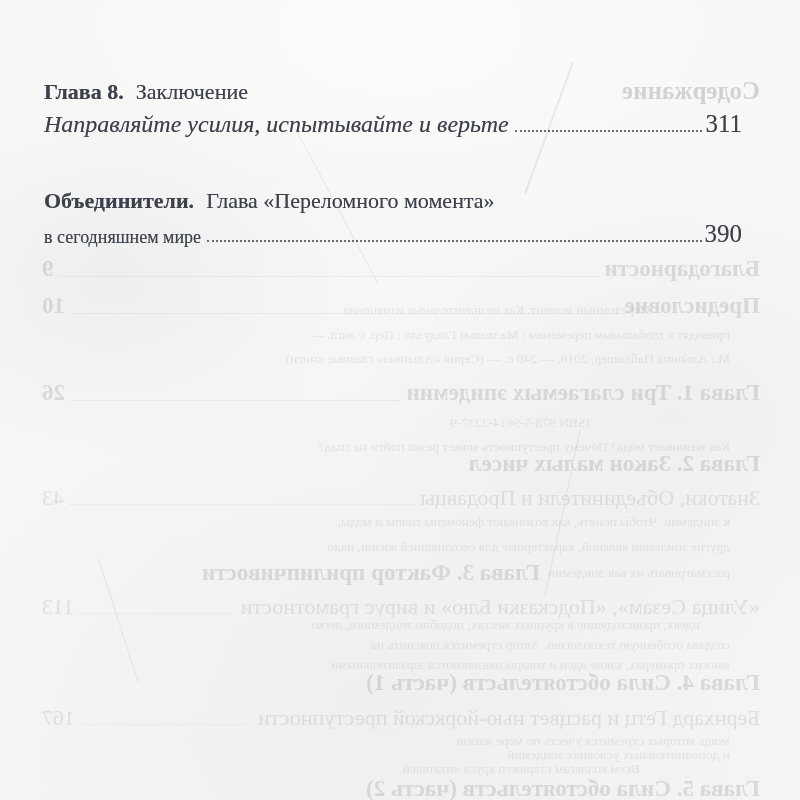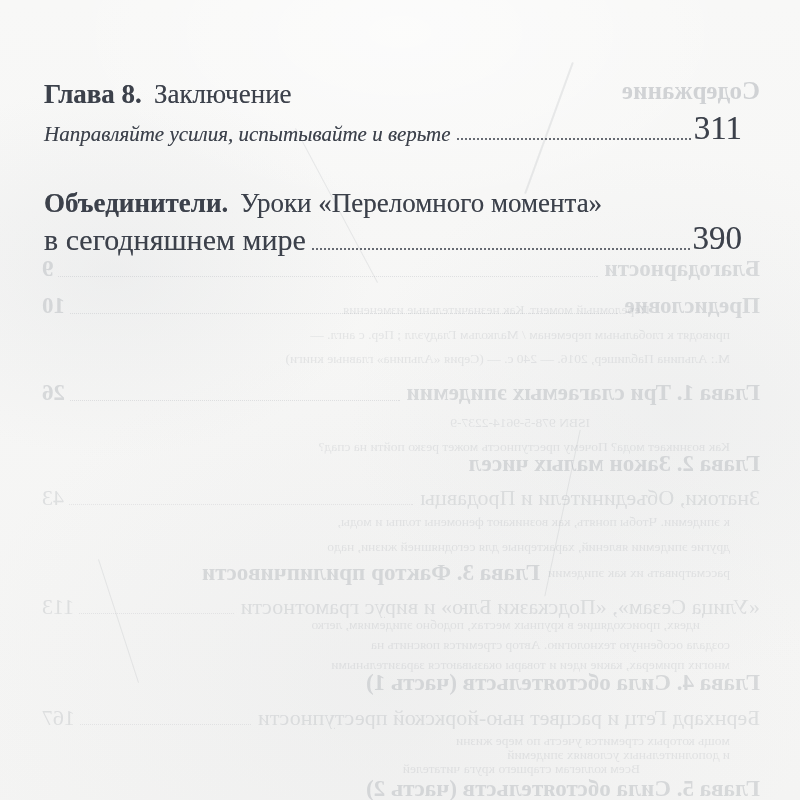--- a/index.html
+++ b/index.html
@@ -36,34 +36,34 @@
   }
   .st .lead{flex:1;border-bottom:1.5px dotted currentColor;margin:0 5px 4px 7px;opacity:.75;min-width:20px;}
   .st.header{font-weight:700;font-size:25px;opacity:.34;}
   .st.b{font-weight:700;font-size:23px;opacity:.26;}
   .st.sub{font-size:22px;opacity:.20;}
   .st.small{font-size:13.5px;opacity:.16;filter:blur(.4px);}
   
   .toc{position:absolute;inset:0;color:#3c414b;}
   .toc-heading{
     position:absolute;left:44px;right:50px;
-    font-size:27px;line-height:1.1;white-space:nowrap;
+    font-size:22px;line-height:1.1;white-space:nowrap;
     text-shadow:0 0 .6px rgba(60,65,75,.55);
   }
   .toc-heading .lbl{font-weight:700;margin-right:12px;}
   .toc-line{
     position:absolute;left:44px;right:58px;
     display:flex;align-items:flex-end;
     font-size:25px;line-height:1.1;white-space:nowrap;
     text-shadow:0 0 .6px rgba(60,65,75,.5);
   }
-  .toc-line .sub-italic{font-style:italic;font-size:21px;}
-  .toc-line .sub-plain{font-size:30px;}
+  .toc-line .sub-italic{font-style:italic;font-size:24px;}
+  .toc-line .sub-plain{font-size:18px;}
   .toc-line .leader{flex:1;border-bottom:2px dotted rgba(62,67,77,.78);margin:0 3px 6px 6px;}
-  .toc-line .pagenum{font-size:33px;}
+  .toc-line .pagenum{font-size:25px;}
   .h1{top:80px;} .l1{top:110px;}
   .h2{top:189px;} .l2{top:220px;}
 </style>
 </head>
 <body>
 
 <div class="page">
 
   <div class="crease c1"></div>
   <div class="crease c2"></div>
@@ -165,21 +165,21 @@
     <div class="toc-heading h1">
       <span class="lbl">Глава 8.</span><span>Заключение</span>
     </div>
     <div class="toc-line l1">
       <span class="sub-italic">Направляйте усилия, испытывайте и верьте</span>
       <span class="leader"></span>
       <span class="pagenum">311</span>
     </div>
 
     <div class="toc-heading h2">
-      <span class="lbl">Объединители.</span><span>Уроки «Переломного момента»</span>
+      <span class="lbl">Объединители.</span><span>Глава «Переломного момента»</span>
     </div>
     <div class="toc-line l2">
       <span class="sub-plain">в сегодняшнем мире</span>
       <span class="leader"></span>
       <span class="pagenum">390</span>
     </div>
 
   </div>
 </div>
 

